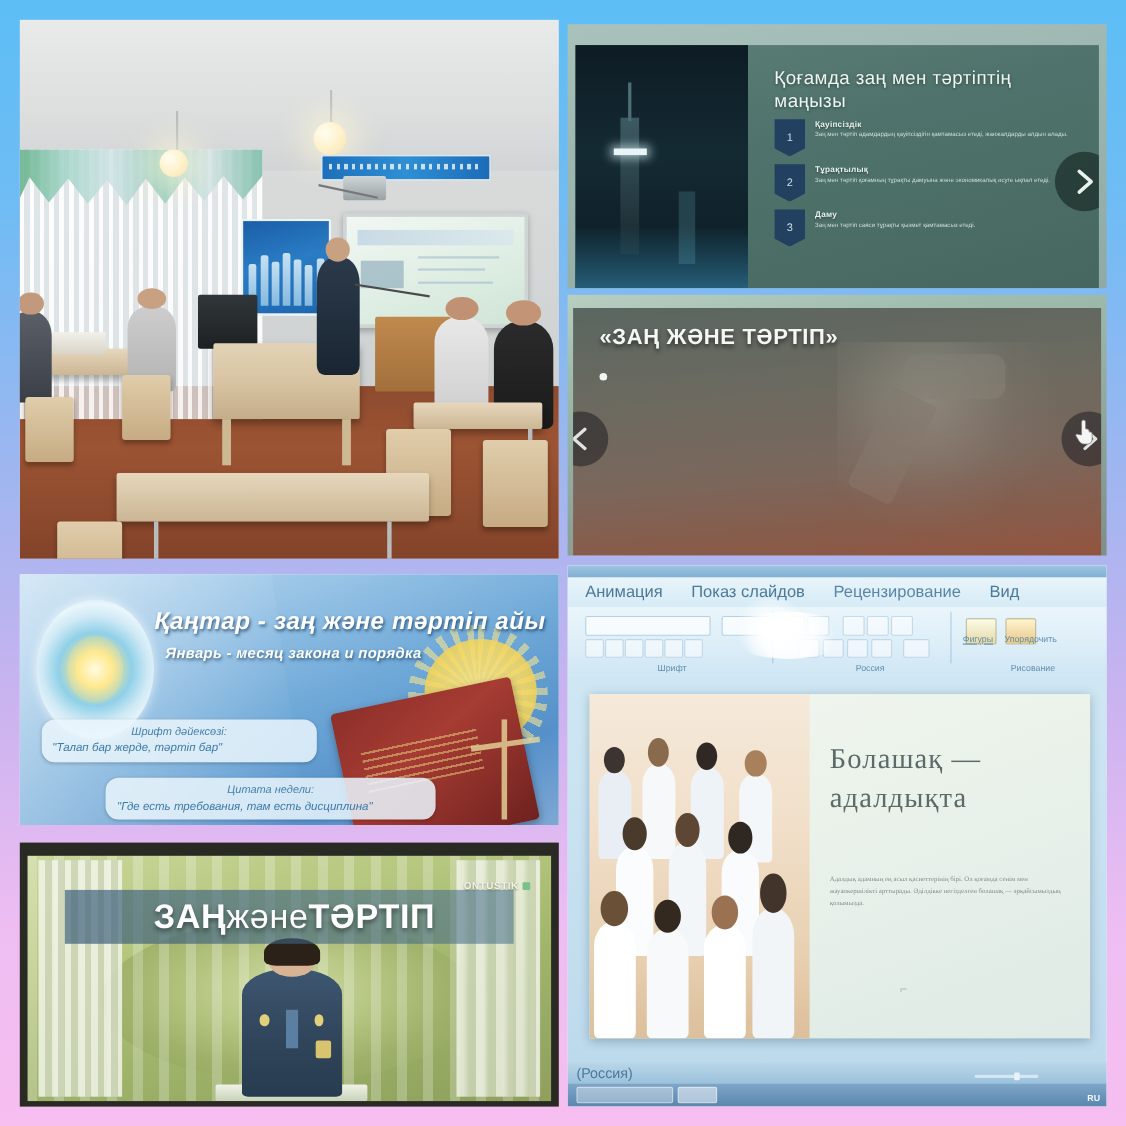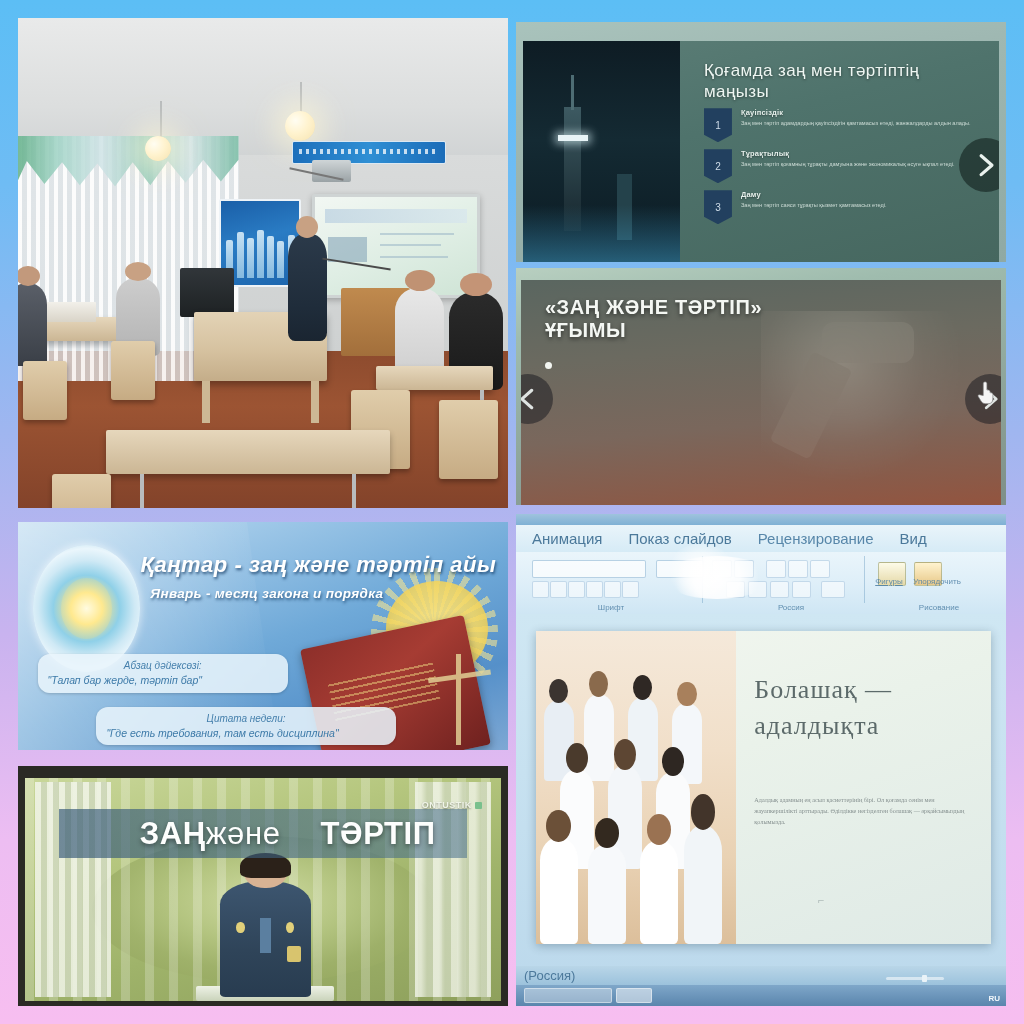--- a/index.html
+++ b/index.html
@@ -177,21 +177,21 @@
   .tv-col-r{position:absolute;right:2%;top:2%;width:16%;height:96%;
       background:repeating-linear-gradient(90deg,#f2f5ea 0 6px,#cfd8bd 12px 18px);opacity:.8;}
   .tv-swirl{position:absolute;left:14%;top:26%;width:72%;height:66%;border-radius:50%;
       background:radial-gradient(ellipse at 50% 45%,#d9e3ae 0%,#b8c885 35%,#9fb16a 60%,#8da057 100%);opacity:.8;}
   .tv-titlebar{position:absolute;left:7%;top:14%;width:86%;height:22%;
       background:linear-gradient(90deg,rgba(55,90,120,.68),rgba(70,110,140,.55));}
   .tv-title{position:absolute;left:8%;top:14%;width:86%;height:22%;
       display:flex;align-items:center;justify-content:center;
       color:#fdfefd;font-size:31px;letter-spacing:.6px;
       text-shadow:0 2px 5px rgba(0,0,0,.45);}
-  .tv-title b{font-weight:bold;margin-left:40px;}
+  .tv-title b{font-weight:bold;}
   .tv-logo{position:absolute;right:4%;top:10%;color:#f0f4e8;font-size:9px;font-weight:bold;
       letter-spacing:.5px;text-shadow:0 1px 2px rgba(0,0,0,.4);display:flex;align-items:center;gap:3px;}
   .tv-logo .sq{width:7px;height:7px;background:#79c08d;border-radius:1px;}
   .tv-anchor{position:absolute;left:41%;bottom:2%;width:19%;height:52%;
       background:linear-gradient(180deg,#3d5670 0%,#2f4459 60%,#283c50 100%);
       border-radius:46% 46% 6% 6%/20% 20% 3% 3%;}
   .tv-anchor .head{position:absolute;left:26%;top:-20%;width:48%;height:26%;border-radius:48%;
       background:#d8b394;}
   .tv-anchor .hair{position:absolute;left:22%;top:-24%;width:56%;height:22%;border-radius:50% 50% 22% 22%;
       background:#2b2119;}
@@ -372,21 +372,20 @@
           </svg>
       </div>
     </div>
   </div>
 
   <div class="panel" id="panel-slide-concept">
     <div class="pc-screen">
       <div class="pc-gavel"></div>
       <div class="pc-text">
         <div class="pc-title">«ЗАҢ ЖӘНЕ ТӘРТІП»</div>
-        <div class="pc-title">ҰҒЫМЫ</div>
         <div class="pc-bullet">
           <div class="pc-dot"></div>
         </div>
       </div>
       <div class="nav-circle" style="left:-18px;top:42%;width:50px;height:50px;background:rgba(30,30,34,.55);">
         <svg viewBox="0 0 24 24" fill="none" stroke="#dfe4e2" stroke-width="2.4" stroke-linecap="round" stroke-linejoin="round">
             <polyline points="15,5 7,12 15,19"></polyline>
           </svg>
       </div>
       <div class="nav-circle" style="right:-14px;top:42%;width:50px;height:50px;background:rgba(30,30,34,.55);">
@@ -406,21 +405,21 @@
     <div class="po-bg"></div>
     <div class="po-rays"></div>
     <div class="po-sun"></div>
     <div class="po-book"></div>
     <div class="po-scales"></div>
     <div class="po-sheen"></div>
     <div class="po-emblem"></div>
     <div class="po-title">Қаңтар - заң және тәртіп айы</div>
     <div class="po-sub">Январь - месяц закона и порядка</div>
     <div class="po-bubble po-b1">
-      <span class="lbl">Абзац дәйексөзі:</span>
+      <span class="lbl">Шрифт дәйексөзі:</span>
       <span>"Талап бар жерде, тәртіп бар"</span>
     </div>
     <div class="po-bubble po-b2">
       <span class="lbl">Цитата недели:</span>
       <span>"Где есть требования, там есть дисциплина"</span>
     </div>
   </div>
 
   <div class="panel" id="panel-tv">
     <div class="tv-screen">

